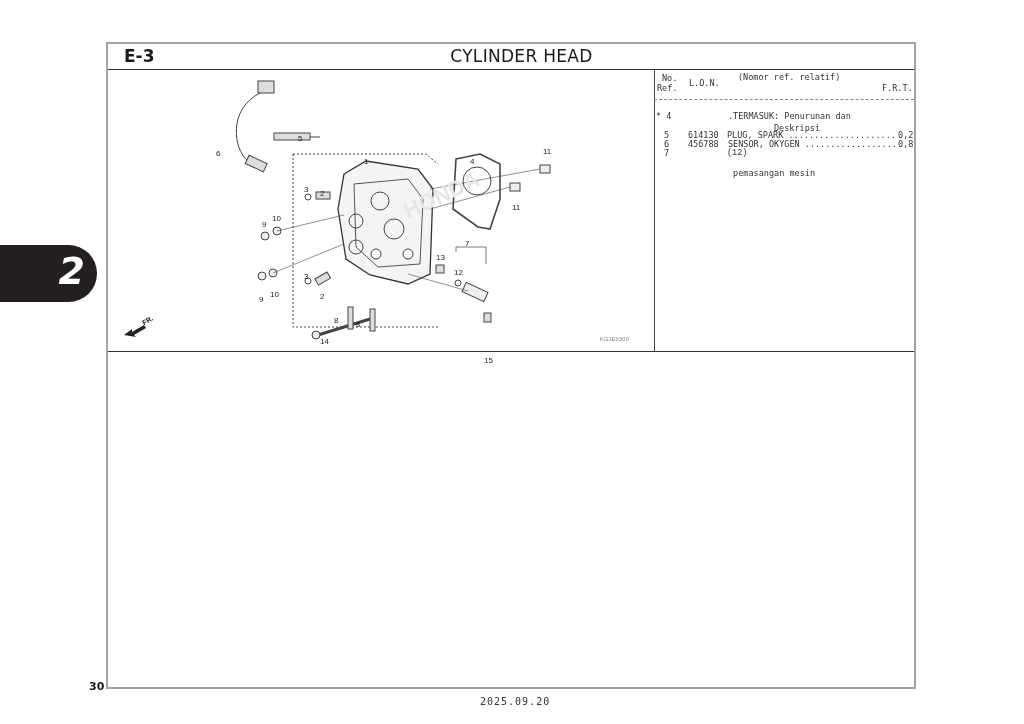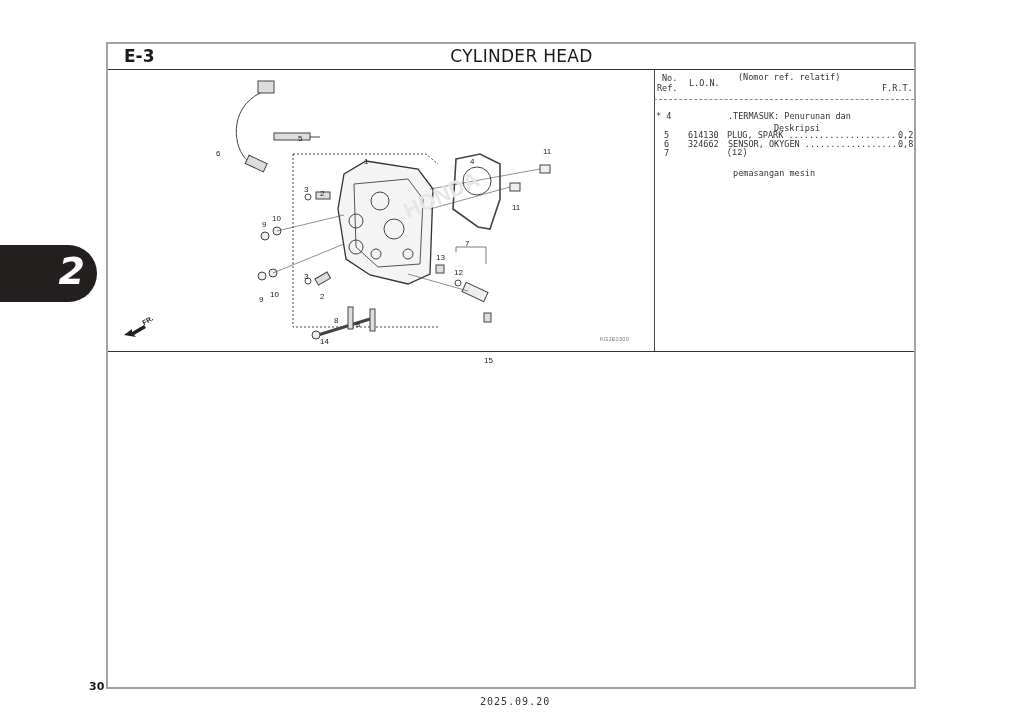--- a/index.html
+++ b/index.html
@@ -136,21 +136,21 @@
       <div class="prow" style="top:33px;">
         <span style="left:2px;">* 4</span><span style="left:35px;"></span><span style="left:74px;">.TERMASUK: Penurunan dan</span><span style="left:243px;"></span>
       </div>
       <div class="prow" style="top:42px;">
         <span style="left:2px;"></span><span style="left:35px;"></span><span style="left:74px;margin-top:48px;"> pemasangan mesin</span><span style="left:243px;"></span>
       </div>
       <div class="prow" style="top:52px;">
         <span style="left:10px;">5</span><span style="left:34px;">614130</span><span style="left:73px;">PLUG, SPARK .....................</span><span style="left:244px;">0,2</span>
       </div>
       <div class="prow" style="top:61px;">
-        <span style="left:10px;">6</span><span style="left:34px;">324662</span><span style="left:74px;">SENSOR, OKYGEN ..................</span><span style="left:244px;">0,8</span>
+        <span style="left:10px;">6</span><span style="left:34px;">456788</span><span style="left:74px;">SENSOR, OKYGEN ..................</span><span style="left:244px;">0,8</span>
       </div>
       <div class="prow" style="top:70px;">
         <span style="left:10px;">7</span><span style="left:34px;"></span><span style="left:73px;font-family:Liberation Mono, monospace;">(12)</span><span style="left:244px;"></span>
       </div>
     </div>
   </div>
 
   <div style="position:absolute;left:0;top:308px;right:0;bottom:0;"></div>
 </div>
 

